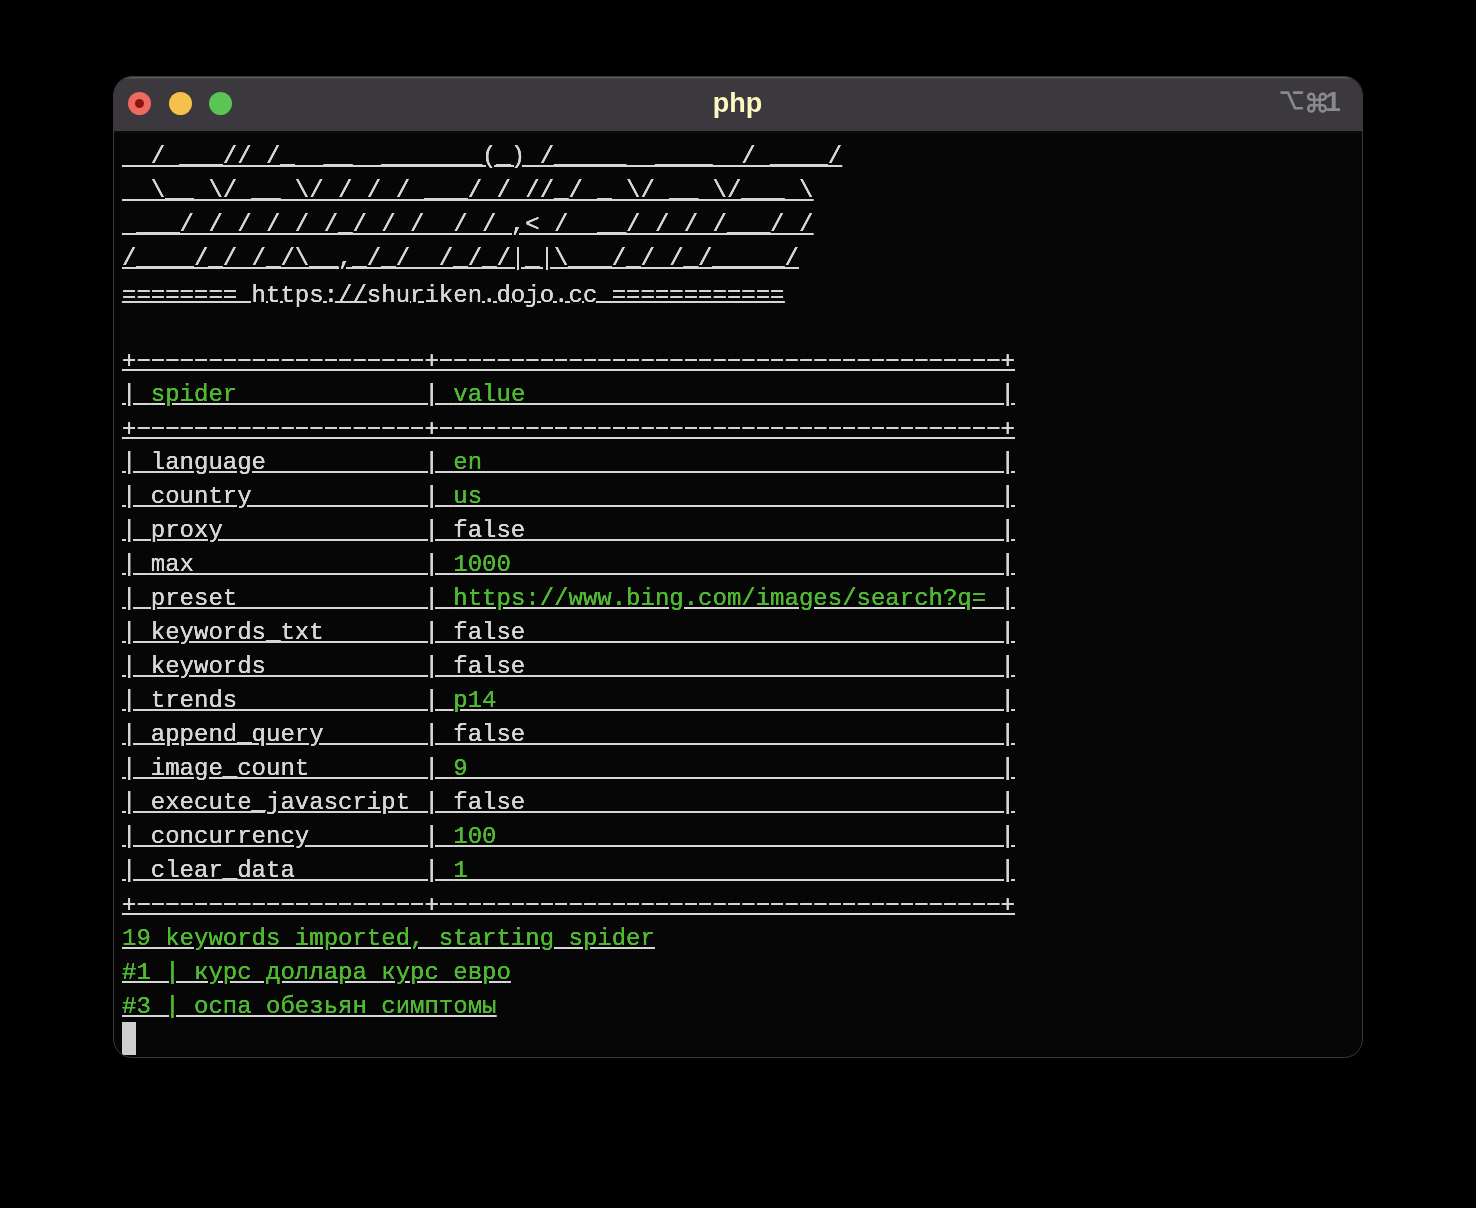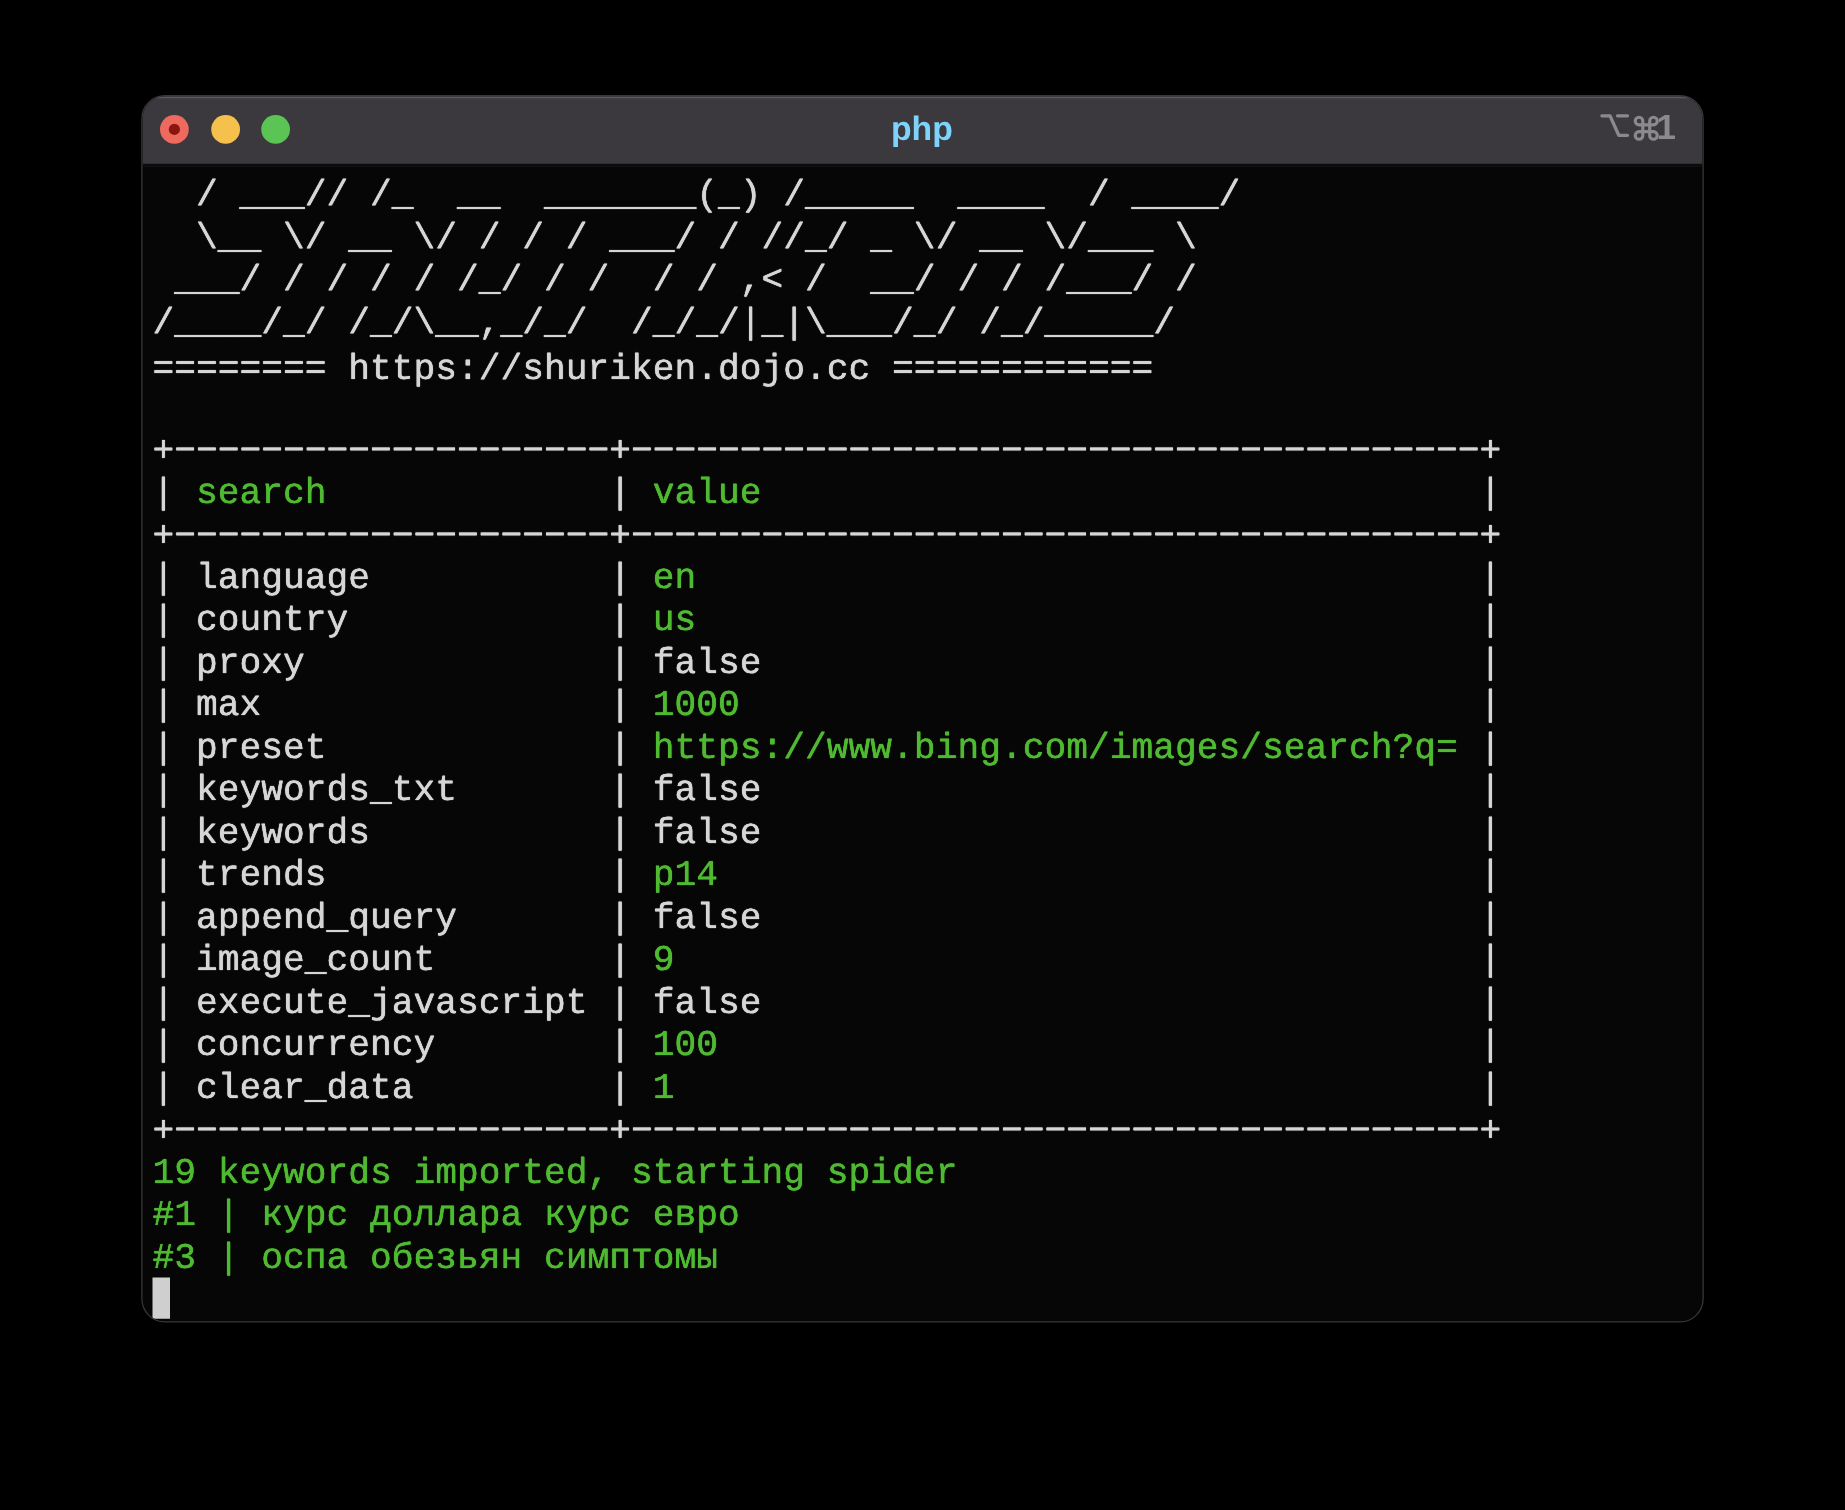--- a/index.html
+++ b/index.html
@@ -11,25 +11,25 @@
         box-shadow:inset 0 1.5px 0 rgba(255,255,255,.16);
         border-bottom:2px solid #0c0c0e;}
   .dot{position:absolute;border-radius:50%;width:23px;height:23px;top:15px;}
   #d1{left:14.8px;background:#ee6a5e;}
   #d2{left:55px;background:#f5c04b;}
   #d3{left:95.3px;background:#5ac454;}
   #d1i{position:absolute;width:9px;height:9px;border-radius:50%;
        background:#8c160d;left:7px;top:7px;}
   #title{position:absolute;left:0;right:0;top:0;height:54px;line-height:52px;
          text-align:center;font-family:"Liberation Sans",sans-serif;
-         font-weight:bold;font-size:27px;color:#7dd3fc;}
+         font-weight:bold;font-size:27px;color:#fef9c3;}
   #hk{position:absolute;right:20px;top:13px;}
   pre{position:absolute;left:8.5px;top:63px;margin:0;
-      font-family:"Liberation Mono",monospace;font-size:29px;
-      line-height:34px;color:#d6d6d6;}
+      font-family:"Liberation Mono",monospace;font-size:24px;
+      line-height:34px;color:#d6d6d6;text-decoration:underline;}
   .g{color:#4fba31;}
   .eq{position:relative;top:3px;text-align:right;}
   .bd{position:relative;top:1.5px;}
   pre{text-shadow:0 0 .6px currentColor,0 0 .6px currentColor;}
   #cur{position:absolute;left:8.5px;top:945px;width:13.5px;height:33.5px;
        background:#cfcfcf;}
 </style>
 </head>
 <body>
 <div id="win">
@@ -50,21 +50,21 @@
       <text x="47.3" y="21.3" font-family="Liberation Sans,sans-serif" font-size="28" font-weight="bold" fill="#8a898e">1</text>
     </svg>
   </div>
 <pre>  / ___// /_  __  _______(_) /_____  ____  / ____/
   \__ \/ __ \/ / / / ___/ / //_/ _ \/ __ \/___ \
  ___/ / / / / /_/ / /  / / ,&lt; /  __/ / / /___/ /
 /____/_/ /_/\__,_/_/  /_/_/|_|\___/_/ /_/_____/
 <span class="eq">======== https://shuriken.dojo.cc ============</span>
 
 <span class="bd">+−−−−−−−−−−−−−−−−−−−−+−−−−−−−−−−−−−−−−−−−−−−−−−−−−−−−−−−−−−−−+</span>
-| <span class="g">search</span>             | <span class="g">value</span>                                 |
+| <span class="g">spider</span>             | <span class="g">value</span>                                 |
 <span class="bd">+−−−−−−−−−−−−−−−−−−−−+−−−−−−−−−−−−−−−−−−−−−−−−−−−−−−−−−−−−−−−+</span>
 | language           | <span class="g">en</span>                                    |
 | country            | <span class="g">us</span>                                    |
 | proxy              | false                                 |
 | max                | <span class="g">1000</span>                                  |
 | preset             | <span class="g">https://www.bing.com/images/search?q=</span> |
 | keywords_txt       | false                                 |
 | keywords           | false                                 |
 | trends             | <span class="g">p14</span>                                   |
 | append_query       | false                                 |

